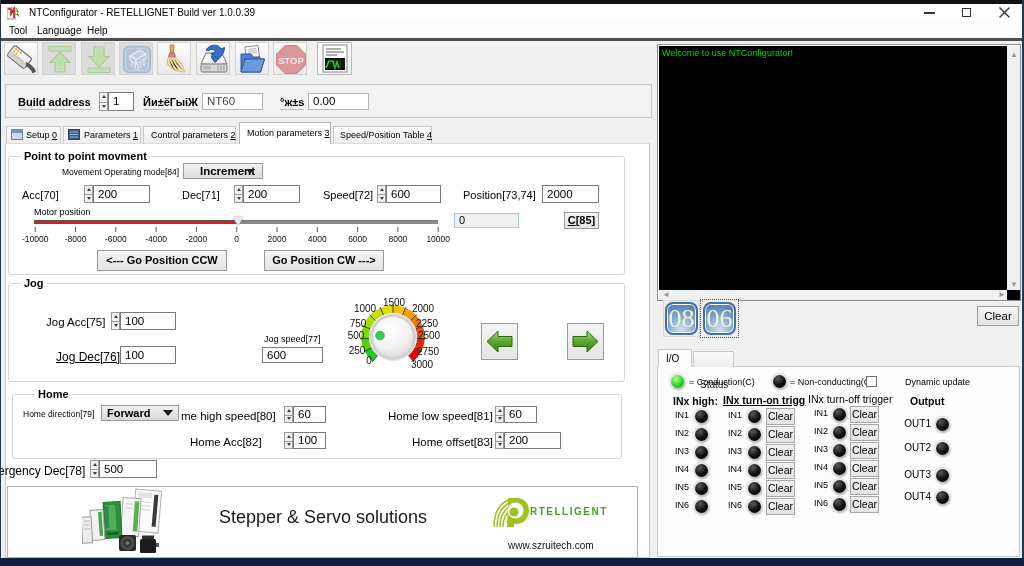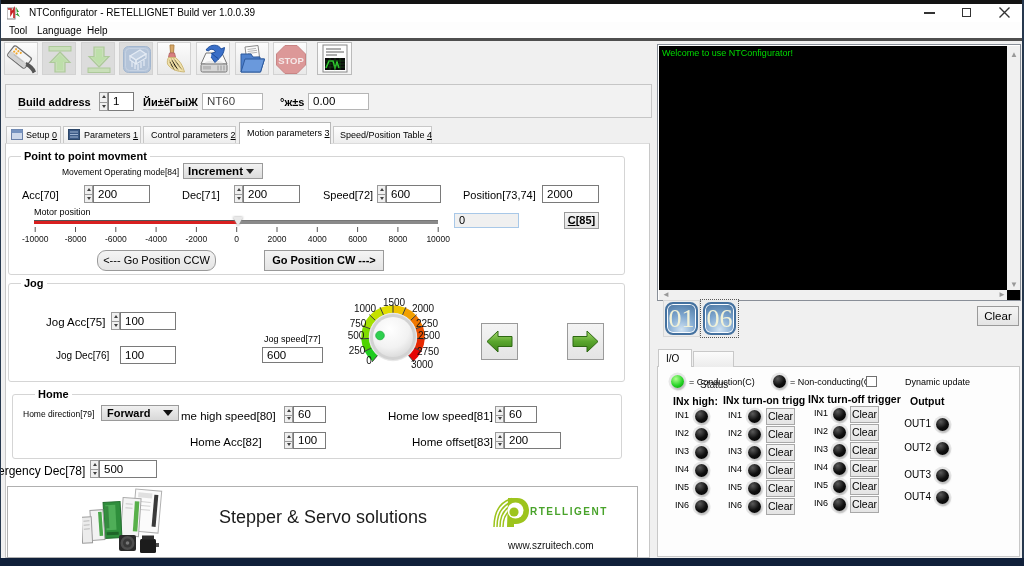--- a/index.html
+++ b/index.html
@@ -194,21 +194,21 @@
 <div class="abs" style="left:333px;top:126px;width:99px;height:17px;background:linear-gradient(#fdfdfd,#ededed);border:1px solid #c8c8c8;border-bottom:none;"></div>
 <div class="abs" style="left:340px;top:130px;font-size:9px;">Speed/Position Table <u>4</u></div>
 
 <div class="abs" style="left:5px;top:143px;width:645px;height:415px;background:#fff;border:1px solid #c8c8c8;border-top:1px solid #dcdcdc;"></div>
 
 <div class="grp" style="left:8px;top:156px;width:617px;height:119px;">
     <b style="left:12px;">Point to point movment</b>
   </div>
 <div class="lbl" style="left:62px;top:167px;font-size:8.5px;">Movement Operating mode[84]</div>
 <div class="abs" style="left:183px;top:163px;width:80px;height:16px;background:linear-gradient(#f2f2f2,#dcdcdc);border:1px solid #9a9a9a;"></div>
-<div class="abs" style="left:188px;top:165px;font-size:11.5px;font-weight:bold;">Increment</div>
+<div class="abs" style="left:200px;top:165px;font-size:11.5px;font-weight:bold;">Increment</div>
 <div class="abs" style="left:246px;top:169px;width:0;height:0;border-left:4.5px solid transparent;border-right:4.5px solid transparent;border-top:5.5px solid #222;"></div>
 <div class="lbl" style="left:22px;top:189px;font-size:11px;">Acc[70]</div>
 <div class="spin" style="left:84px;top:185px;height:18px;">
     <i></i>
   </div>
 <div class="tbox" style="left:93px;top:185px;width:57px;height:18px;line-height:16px;">200</div>
 <div class="lbl" style="left:182px;top:189px;font-size:11px;">Dec[71]</div>
 <div class="spin" style="left:234px;top:185px;height:18px;">
     <i></i>
   </div>
@@ -247,31 +247,31 @@
     <text x="196.4" y="10" text-anchor="middle">-2000</text>
     <text x="236.7" y="10" text-anchor="middle">0</text>
     <text x="277" y="10" text-anchor="middle">2000</text>
     <text x="317.3" y="10" text-anchor="middle">4000</text>
     <text x="357.6" y="10" text-anchor="middle">6000</text>
     <text x="397.9" y="10" text-anchor="middle">8000</text>
     <text x="438.2" y="10" text-anchor="middle">10000</text>
   </svg>
 <div class="tbox" style="left:454px;top:213px;width:65px;height:15px;line-height:13px;font-size:11px;background:#f0f0f0;border-color:#a8c8e8;">0</div>
 <div class="btn" style="left:564px;top:212px;width:35px;height:17px;line-height:15px;font-weight:bold;font-size:11px;"><u>C</u>[85]</div>
-<div class="btn" style="left:97px;top:250px;width:119px;height:21px;line-height:19px;font-weight:normal;font-size:11px;white-space:nowrap;border-radius:9px;">&lt;--- Go Position CCW</div>
+<div class="btn" style="left:97px;top:250px;width:130px;height:21px;line-height:19px;font-weight:bold;font-size:11px;white-space:nowrap;">&lt;--- Go Position CCW</div>
 <div class="btn" style="left:264px;top:250px;width:120px;height:21px;line-height:19px;font-weight:bold;font-size:11px;white-space:nowrap;">Go Position CW ---&gt;</div>
 <div class="grp" style="left:8px;top:283px;width:617px;height:99px;">
     <b style="left:12px;">Jog</b>
   </div>
 <div class="lbl" style="left:46px;top:316px;font-size:11.5px;">Jog Acc[75]</div>
 <div class="spin" style="left:111px;top:312px;height:18px;">
     <i></i>
   </div>
 <div class="tbox" style="left:120px;top:312px;width:56px;height:18px;line-height:16px;">100</div>
-<div class="lbl" style="left:56px;top:350px;font-size:10px;">Jog Dec[76]</div>
+<div class="lbl" style="left:56px;top:350px;font-size:12px;text-decoration:underline;">Jog Dec[76]</div>
 <div class="tbox" style="left:120px;top:346px;width:56px;height:18px;line-height:16px;">100</div>
 <div class="lbl" style="left:264px;top:334px;font-size:9px;">Jog speed[77]</div>
 <div class="tbox" style="left:262px;top:347px;width:61px;height:16px;line-height:14px;">600</div>
 <svg class="abs" style="left:345px;top:293px;" width="100" height="88" viewBox="0 0 100 88">
 <path d="M30.1 65.3 A27.8 27.8 0 0 1 23.2 56.5" stroke="#1fcc1f" stroke-width="8" fill="none"></path>
 <path d="M23.2 56.5 A27.8 27.8 0 0 1 20.2 45.6" stroke="#4fd400" stroke-width="8" fill="none"></path>
 <path d="M20.2 45.6 A27.8 27.8 0 0 1 21.9 34.5" stroke="#7fdc00" stroke-width="8" fill="none"></path>
 <path d="M21.9 34.5 A27.8 27.8 0 0 1 27.8 24.9" stroke="#a5e000" stroke-width="8" fill="none"></path>
 <path d="M27.8 24.9 A27.8 27.8 0 0 1 37.0 18.5" stroke="#c5e000" stroke-width="8" fill="none"></path>
 <path d="M37.0 18.5 A27.8 27.8 0 0 1 48.0 16.2" stroke="#e0dc00" stroke-width="8" fill="none"></path>
@@ -437,42 +437,42 @@
 <div class="abs" style="left:662px;top:48px;font-size:9px;color:#00dc00;">Welcome to use NTConfigurator!</div>
 <div class="abs" style="left:1007px;top:46px;width:13px;height:244px;background:#f0f0f0;"></div>
 <div class="abs" style="left:1010px;top:50px;font-size:8px;color:#999;">▲</div>
 <div class="abs" style="left:1010px;top:280px;font-size:8px;color:#999;">▼</div>
 <div class="abs" style="left:659px;top:290px;width:348px;height:10px;background:#f0f0f0;"></div>
 <div class="abs" style="left:662px;top:290px;font-size:8px;color:#999;">◄</div>
 <div class="abs" style="left:998px;top:290px;font-size:8px;color:#999;">►</div>
 <div class="abs" style="left:1007px;top:290px;width:13px;height:10px;background:#000;"></div>
 
 <div class="abs" style="left:663px;top:300px;width:37px;height:37px;background:#ededed;border:1px solid #d8d8d8;"></div>
-<div class="abs" style="left:665px;top:302px;width:33px;height:33px;border-radius:8px;border:2px solid #44719f;background:radial-gradient(circle at 50% 88%, #cfe2f2 0%, #7fa7cf 48%, #48739f 100%);box-shadow:inset 0 0 0 1px #f8fbff;color:#f2f2d8;font-family:'Liberation Serif',serif;font-size:26px;text-align:center;line-height:30px;">01</div>
+<div class="abs" style="left:665px;top:302px;width:33px;height:33px;border-radius:8px;border:2px solid #44719f;background:radial-gradient(circle at 50% 88%, #cfe2f2 0%, #7fa7cf 48%, #48739f 100%);box-shadow:inset 0 0 0 1px #f8fbff;color:#f2f2d8;font-family:'Liberation Serif',serif;font-size:26px;text-align:center;line-height:30px;">08</div>
 <div class="abs" style="left:700px;top:299px;width:39px;height:39px;border:1px dotted #555;"></div>
 <div class="abs" style="left:701px;top:300px;width:37px;height:37px;background:#ededed;"></div>
 <div class="abs" style="left:703px;top:302px;width:33px;height:33px;border-radius:8px;border:2px solid #44719f;background:radial-gradient(circle at 50% 88%, #cfe2f2 0%, #7fa7cf 48%, #48739f 100%);box-shadow:inset 0 0 0 1px #f8fbff;color:#f2f2d8;font-family:'Liberation Serif',serif;font-size:26px;text-align:center;line-height:30px;">06</div>
 <div class="btn" style="left:977px;top:306px;width:42px;height:20px;line-height:18px;font-size:11.5px;">Clear</div>
 
 <div class="abs" style="left:657px;top:366px;width:363px;height:191px;background:#fdfdfd;border:1px solid #c8c8c8;"></div>
 <div class="abs" style="left:658px;top:349px;width:34px;height:18px;background:#fdfdfd;border:1px solid #c8c8c8;border-bottom:none;z-index:3;"></div>
 <div class="abs" style="left:666px;top:353px;font-size:10px;z-index:4;">I/O</div>
 <div class="abs" style="left:693px;top:351px;width:41px;height:16px;background:linear-gradient(#fbfbfb,#ececec);border:1px solid #c8c8c8;border-bottom:none;"></div>
 <div class="abs" style="left:700px;top:354px;font-size:10px;color:#222;margin-top:25px;">Status</div>
 
 <div class="led" style="left:671px;top:375px;background:radial-gradient(circle at 38% 30%, #b0ff90, #28d428 55%, #009800 95%);"></div>
 <div class="lbl" style="left:689px;top:377px;font-size:9px;">= Conduction(C)</div>
 <div class="led" style="left:773px;top:375px;"></div>
 <div class="lbl" style="left:790px;top:377px;font-size:9px;">= Non-conducting(C</div>
 <div class="abs" style="left:866px;top:376px;width:11px;height:11px;background:#fff;border:1px solid #707070;"></div>
 <div class="lbl" style="left:881px;top:377px;font-size:9px;padding-left:24px;">Dynamic update</div>
 
 <div class="lbl" style="left:673px;top:395px;font-size:10.5px;font-weight:bold;">INx high:</div>
-<div class="lbl" style="left:723px;top:394px;font-size:10.5px;font-weight:bold;">INx turn-on trigg</div>
-<div class="lbl" style="left:808px;top:393px;font-size:10.5px;font-weight:bold;">INx turn-off trigger</div>
+<div class="lbl" style="left:723px;top:394px;font-size:10.5px;font-weight:bold;text-decoration:underline;">INx turn-on trigg</div>
+<div class="lbl" style="left:808px;top:393px;font-size:10.5px;font-weight:normal;">INx turn-off trigger</div>
 <div class="lbl" style="left:910px;top:395px;font-size:10.5px;font-weight:bold;">Output</div>
 <div class="lbl" style="left:675px;top:410px;width:14px;text-align:right;font-size:9px;">IN1</div>
 <div class="led" style="left:695px;top:409.5px;"></div>
 <div class="lbl" style="left:726px;top:410px;width:16px;text-align:right;font-size:9px;">IN1</div>
 <div class="led" style="left:748px;top:409.5px;"></div>
 <div class="clr" style="left:766px;top:408px;">Clear</div>
 <div class="lbl" style="left:812px;top:408px;width:16px;text-align:right;font-size:9px;">IN1</div>
 <div class="led" style="left:833px;top:407.5px;"></div>
 <div class="clr" style="left:850px;top:406px;">Clear</div>
 <div class="lbl" style="left:675px;top:428px;width:14px;text-align:right;font-size:9px;">IN2</div>

